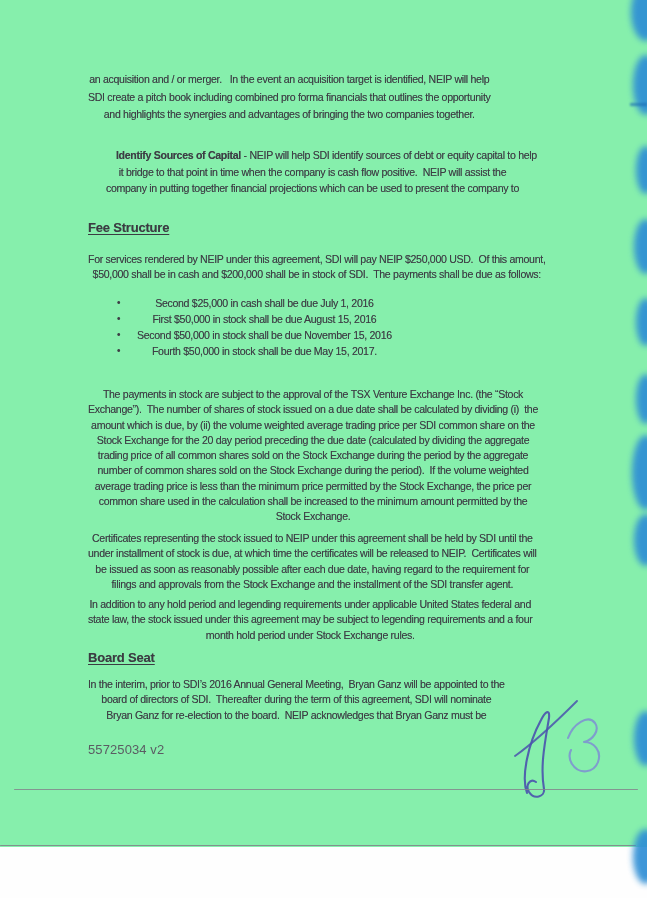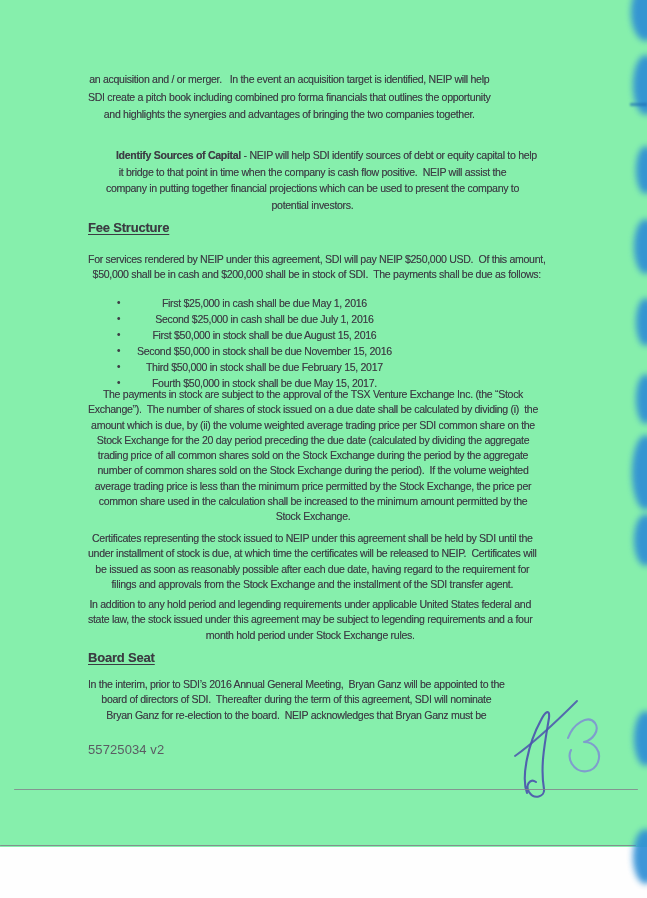--- a/index.html
+++ b/index.html
@@ -52,36 +52,33 @@
   <div class="para lh176" style="top:71px">
       <div class="tline">an acquisition and / or merger.   In the event an acquisition target is identified, NEIP will help</div>
       <div class="tline">SDI create a pitch book including combined pro forma financials that outlines the opportunity</div>
       <div class="tline">and highlights the synergies and advantages of bringing the two companies together.</div>
     </div>
 
   <div class="para lh167" style="top:147px">
     <div class="tline"><span class="lead-bold">Identify Sources of Capital</span><span> - NEIP will help SDI identify sources of debt or equity capital to help</span></div>
   <div class="tline">it bridge to that point in time when the company is cash flow positive.  NEIP will assist the</div>
       <div class="tline">company in putting together financial projections which can be used to present the company to</div>
-      <div class="tline">potential investors.</div>
     </div>
 
   <div class="doc-heading" style="top:220px">Fee Structure</div>
 
   <div class="para lh153" style="top:252px">
       <div class="tline">For services rendered by NEIP under this agreement, SDI will pay NEIP $250,000 USD.  Of this amount,</div>
       <div class="tline">$50,000 shall be in cash and $200,000 shall be in stock of SDI.  The payments shall be due as follows:</div>
     </div>
 
   <div class="para bullets" style="top:295px;left:88px">
-      <div class="tline">First $25,000 in cash shall be due May 1, 2016</div>
       <div class="tline">Second $25,000 in cash shall be due July 1, 2016</div>
       <div class="tline">First $50,000 in stock shall be due August 15, 2016</div>
       <div class="tline">Second $50,000 in stock shall be due November 15, 2016</div>
-      <div class="tline">Third $50,000 in stock shall be due February 15, 2017</div>
       <div class="tline">Fourth $50,000 in stock shall be due May 15, 2017.</div>
     </div>
 
   <div class="para lh153" style="top:387px">
       <div class="tline">The payments in stock are subject to the approval of the TSX Venture Exchange Inc. (the “Stock</div>
       <div class="tline">Exchange”).  The number of shares of stock issued on a due date shall be calculated by dividing (i)  the</div>
       <div class="tline">amount which is due, by (ii) the volume weighted average trading price per SDI common share on the</div>
       <div class="tline">Stock Exchange for the 20 day period preceding the due date (calculated by dividing the aggregate</div>
       <div class="tline">trading price of all common shares sold on the Stock Exchange during the period by the aggregate</div>
       <div class="tline">number of common shares sold on the Stock Exchange during the period).  If the volume weighted</div>

